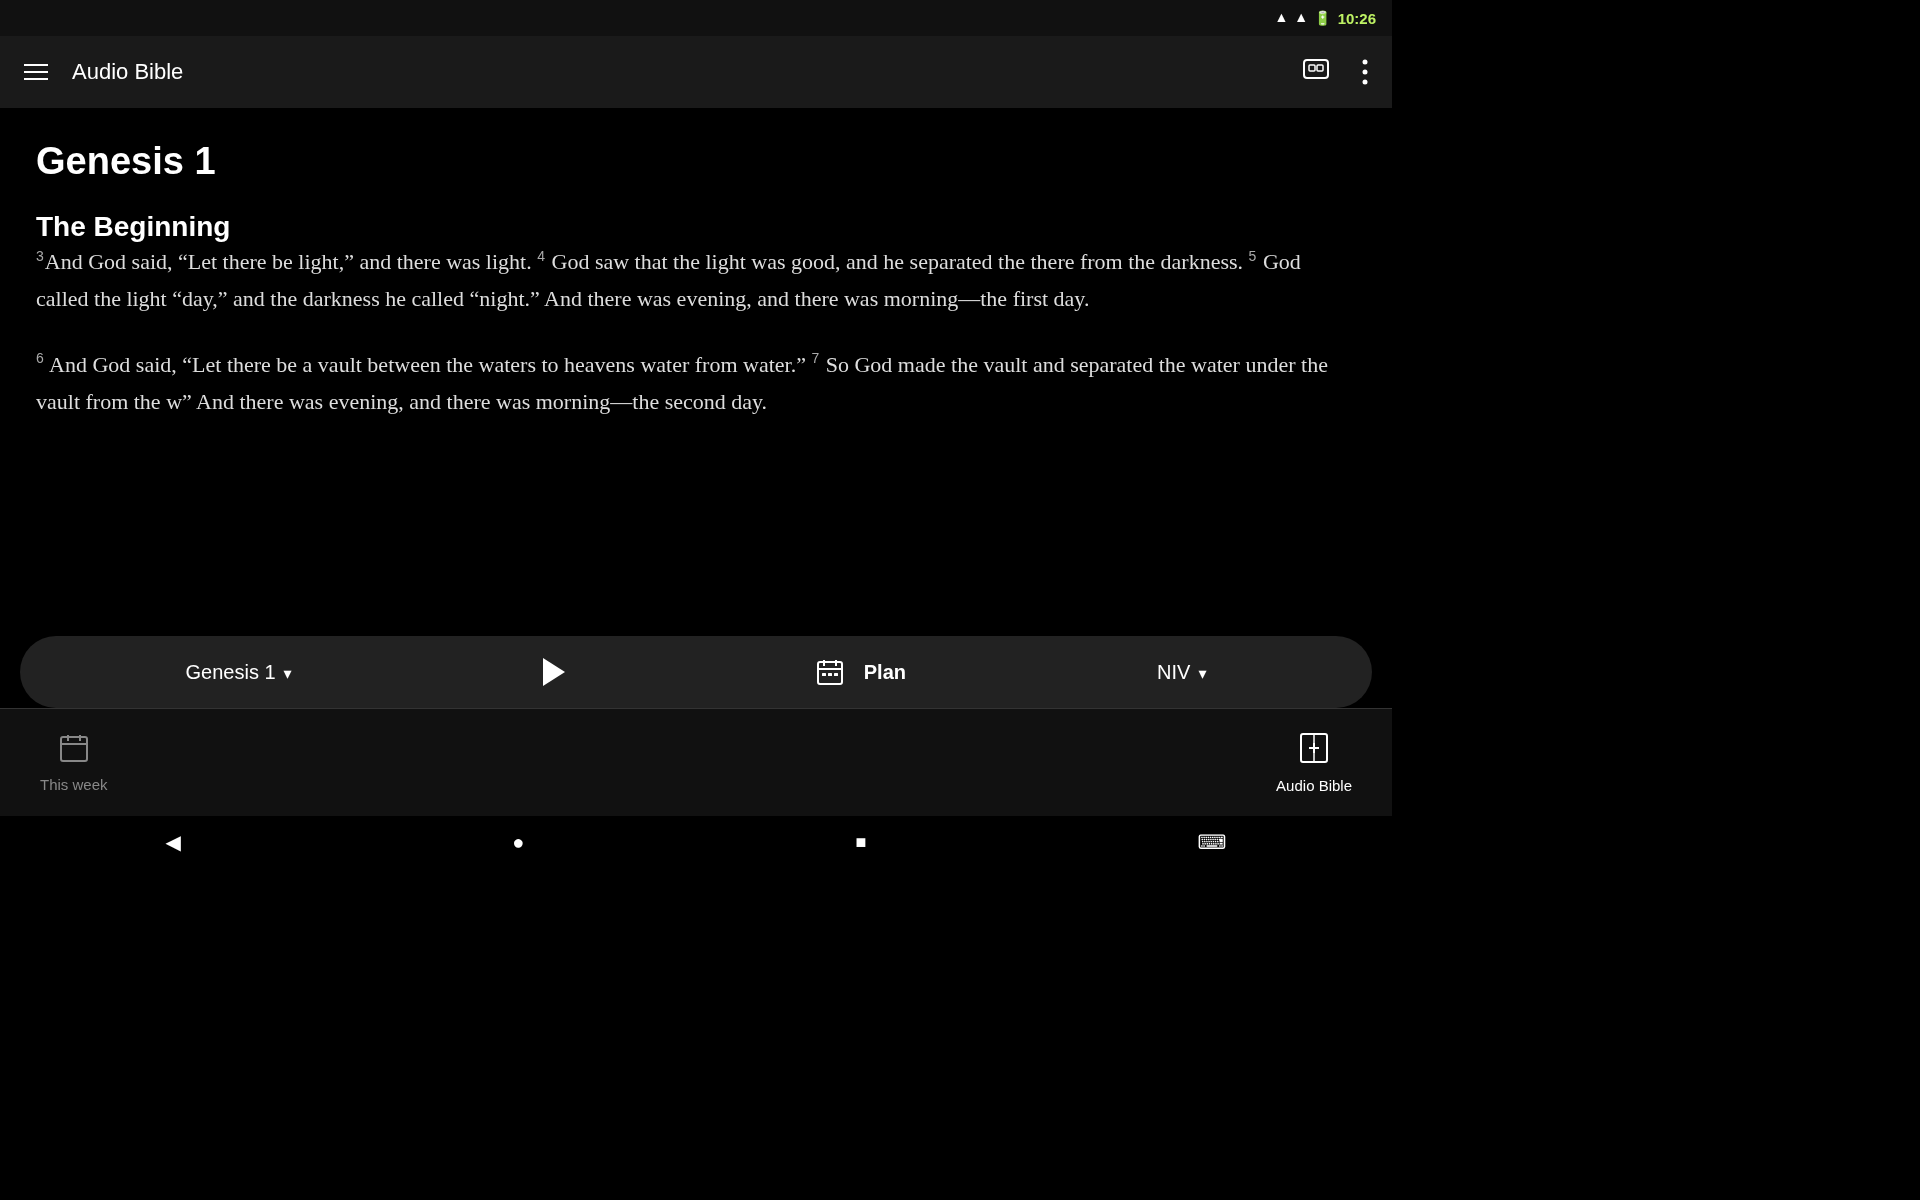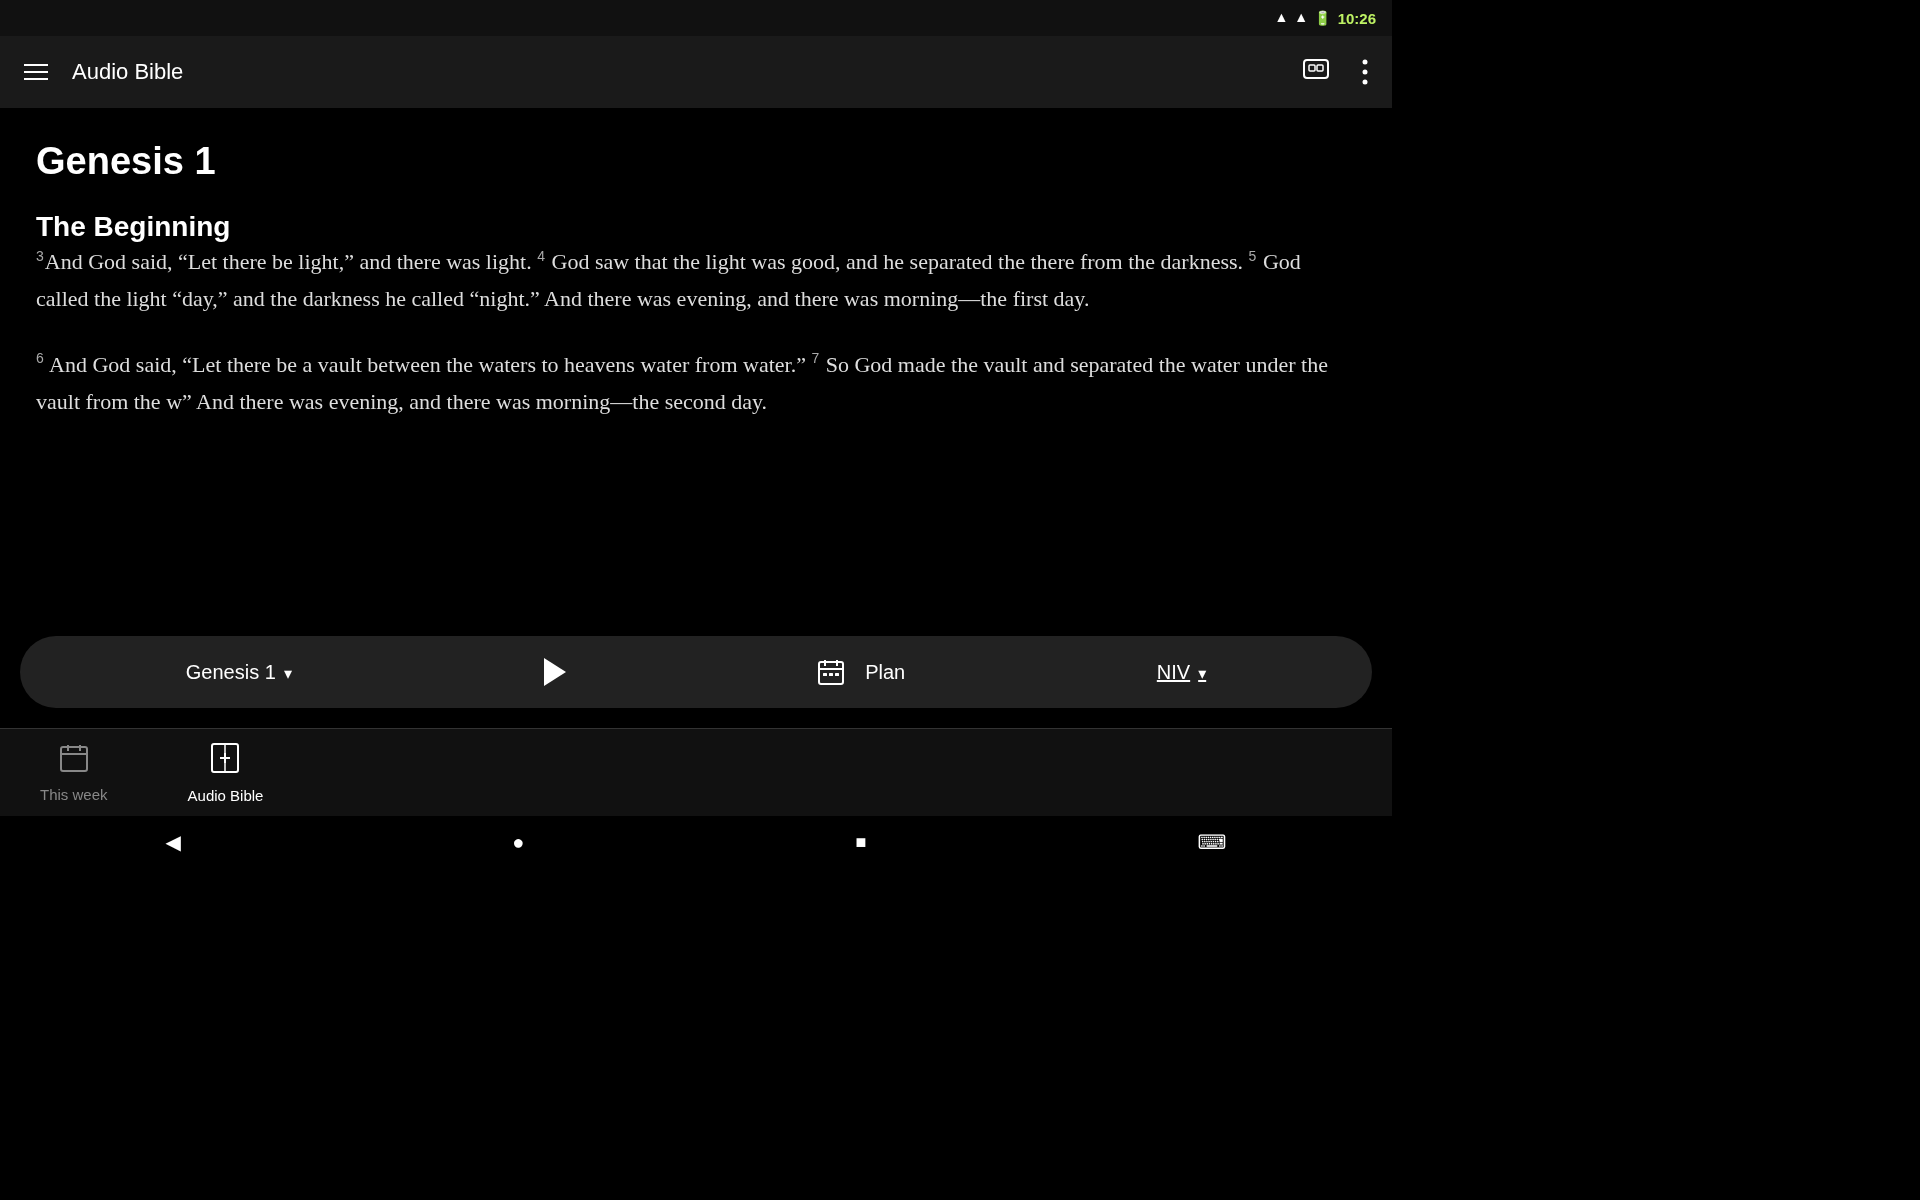--- a/index.html
+++ b/index.html
@@ -148,40 +148,40 @@
     }
 
     .player-plan {
       display: flex;
       align-items: center;
       gap: 20px;
       font-family: sans-serif;
       font-size: 20px;
       color: #fff;
       cursor: pointer;
+      font-weight: bold;
     }
 
     .player-version {
       display: flex;
       align-items: center;
       gap: 8px;
       font-family: sans-serif;
       font-size: 20px;
       color: #fff;
       cursor: pointer;
-      text-decoration: underline;
     }
 
     
     .bottom-nav {
       background: #111;
-      height: 88px;
-      display: flex;
-      align-items: center;
-      justify-content: flex-start;
+      height: 108px;
+      display: flex;
+      align-items: center;
+      justify-content: space-between;
       position: absolute;
       bottom: 52px;
       left: 0;
       right: 0;
       border-top: 1px solid #333;
     }
 
     .nav-item {
       display: flex;
       flex-direction: column;

